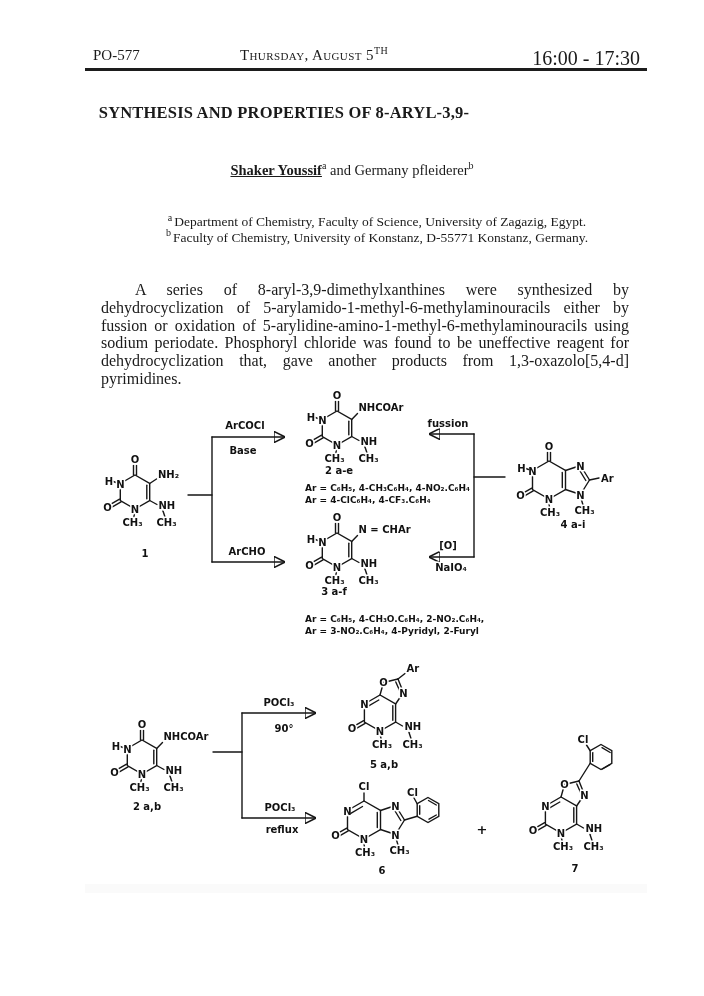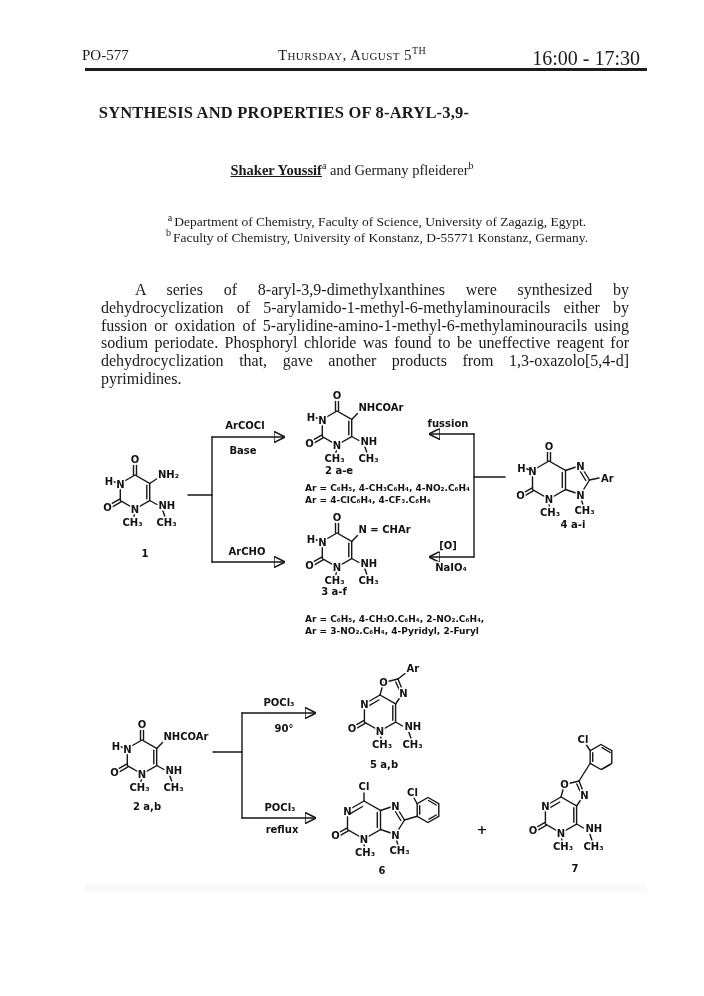--- a/index.html
+++ b/index.html
@@ -1,20 +1,20 @@
 <!DOCTYPE html>
 <html><head>
 <meta charset="utf-8">
 <style>
   html,body{margin:0;padding:0;background:#ffffff;}
   .page{position:relative;width:704px;height:996px;background:#fff;
         font-family:"Liberation Serif","DejaVu Serif",serif;color:#1a1a1a;overflow:hidden;}
   .abs{position:absolute;}
-  .hdr-code{left:82px;top:47px;font-size:15px;}
-  .hdr-date{left:0;top:47px;width:704px;text-align:center;font-size:15px;font-variant:small-caps;letter-spacing:.4px;}
+  .hdr-code{left:93px;top:47px;font-size:15px;}
+  .hdr-date{left:0;top:47px;width:628px;text-align:center;font-size:15px;font-variant:small-caps;letter-spacing:.4px;}
   .hdr-time{right:64px;top:47px;font-size:20px;}
   .hdr-rule{left:85px;top:68px;width:562px;height:2.5px;background:#1d1d1d;}
   .title{left:0;top:102px;width:568px;text-align:center;font-size:16.5px;font-weight:bold;line-height:21px;letter-spacing:.2px;}
   .authors{left:0;top:162px;width:704px;text-align:center;font-size:14.5px;}
   .authors .uline{text-decoration:underline;font-weight:bold;}
   sup{font-size:10px;line-height:0;}
   .affils{left:0;top:214px;width:704px;text-align:center;font-size:13.5px;line-height:15.5px;margin-left:25px;}
   .affils sup{margin-right:2px;}
   .abstract{left:101px;top:281px;width:528px;font-size:16px;line-height:17.8px;text-align:justify;text-indent:34px;}
   .scan-edge{left:85px;top:884px;width:562px;height:9px;background:#fafafa;}

